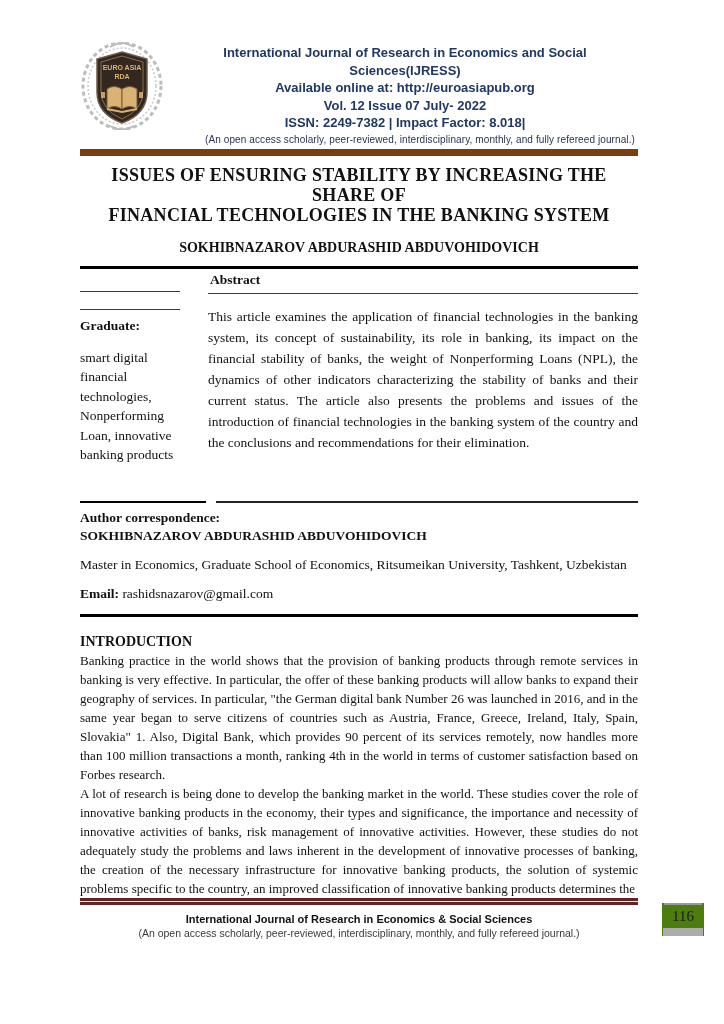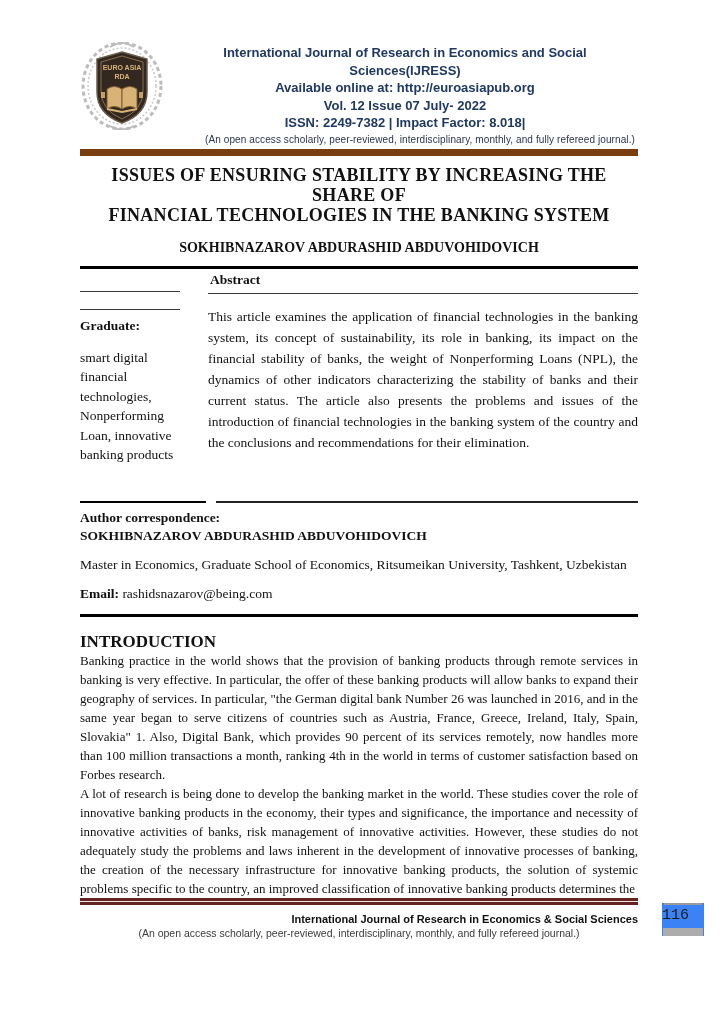--- a/index.html
+++ b/index.html
@@ -56,39 +56,39 @@
   .corr-topline .seg2{flex:1;border-top:2px solid #222;}
   .corr-label{font-weight:bold;font-size:13.5px;line-height:18px;margin-top:6px;}
   .corr-name{font-weight:bold;font-size:13.5px;line-height:18px;}
   .corr-affil{margin-top:10px;font-size:13.5px;line-height:20px;text-align:justify;}
   .corr-email{margin-top:10px;font-size:13.5px;line-height:18px;}
   .corr-email .lbl{font-weight:bold;}
   .corr-bottomline{margin-top:11px;border-top:3px solid #000;}
 
   
   .introduction{margin-top:15px;}
-  .intro-heading{font-weight:bold;font-size:17px;line-height:19px;}
+  .intro-heading{font-weight:bold;font-size:14px;line-height:19px;}
   .intro-p{font-size:13px;line-height:19px;text-align:justify;margin:0;}
 
   
   .footer{
     position:absolute;left:80px;top:898px;width:558px;background:#fff;
     font-family:"Liberation Sans", sans-serif;text-align:center;
   }
   .footer-line{
     height:7px;
     background:linear-gradient(to bottom,#632423 0 36%,#f2e3dd 36% 62%,#632423 62% 100%);
   }
-  .footer-title{margin-top:8px;font-weight:bold;font-size:11px;color:#111;text-align:right;}
+  .footer-title{margin-top:8px;font-weight:bold;font-size:11px;color:#111;}
   .footer-contact{font-size:10.5px;color:#3a3a3a;margin-top:2px;}
   .footer-note{font-size:10.5px;color:#3a3a3a;margin-top:2px;}
 
   .pagenum-block{
-    position:absolute;left:662px;top:903px;width:42px;
-    font-family:Liberation Mono, monospace;background:#3b82f6;
+    position:absolute;left:662px;top:903px;width:42px;text-align:center;
+    font-family:Liberation Serif, serif;background:#4d7c0f;
   }
   .pagenum-topline{border-top:2px solid #9a9a9a;margin:0 2px;}
   .pagenum{font-size:15px;line-height:18px;padding:2px 0 3px;color:#1a1a1a;}
   .pagenum-bar{height:8px;background:#acacac;margin:0 1px;}
 </style>
 </head>
 <body>
 
 <div class="content">
 
@@ -144,21 +144,21 @@
     <div class="corr-topline">
       <div class="seg1"></div>
         <div class="gapseg"></div>
         <div class="seg2"></div>
     </div>
     <div class="corr-label">Author correspondence:</div>
     <div class="corr-name">SOKHIBNAZAROV ABDURASHID ABDUVOHIDOVICH</div>
     <div class="corr-affil">Master in Economics, Graduate School of Economics, Ritsumeikan University, Tashkent, Uzbekistan</div>
     <div class="corr-email">
       <span class="lbl">Email:</span>
-      <span>rashidsnazarov@being.com</span>
+      <span>rashidsnazarov@gmail.com</span>
     </div>
     <div class="corr-bottomline"></div>
   </section>
 
   <section class="introduction">
     <div class="intro-heading">INTRODUCTION</div>
     <p class="intro-p">Banking practice in the world shows that the provision of banking products through remote services in banking is very effective. In particular, the offer of these banking products will allow banks to expand their geography of services. In particular, "the German digital bank Number 26 was launched in 2016, and in the same year began to serve citizens of countries such as Austria, France, Greece, Ireland, Italy, Spain, Slovakia" 1. Also, Digital Bank, which provides 90 percent of its services remotely, now handles more than 100 million transactions a month, ranking 4th in the world in terms of customer satisfaction based on Forbes research.</p>
     <p class="intro-p">A lot of research is being done to develop the banking market in the world. These studies cover the role of innovative banking products in the economy, their types and significance, the importance and necessity of innovative activities of banks, risk management of innovative activities. However, these studies do not adequately study the problems and laws inherent in the development of innovative processes of banking, the creation of the necessary infrastructure for innovative banking products, the solution of systemic problems specific to the country, an improved classification of innovative banking products determines the</p>
   </section>
 

